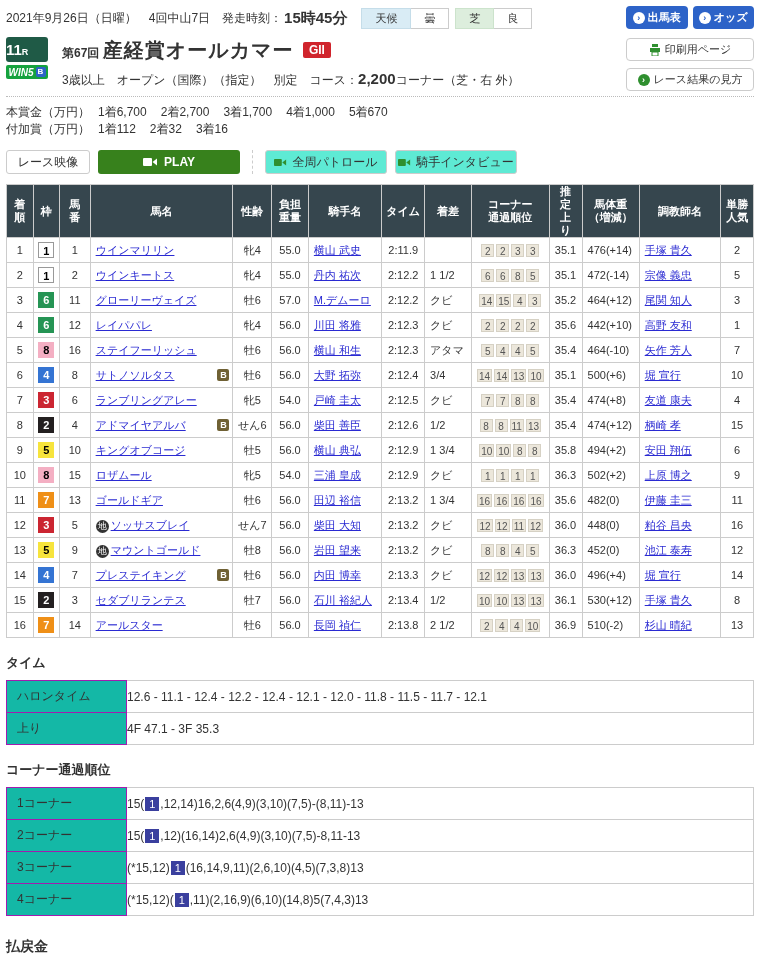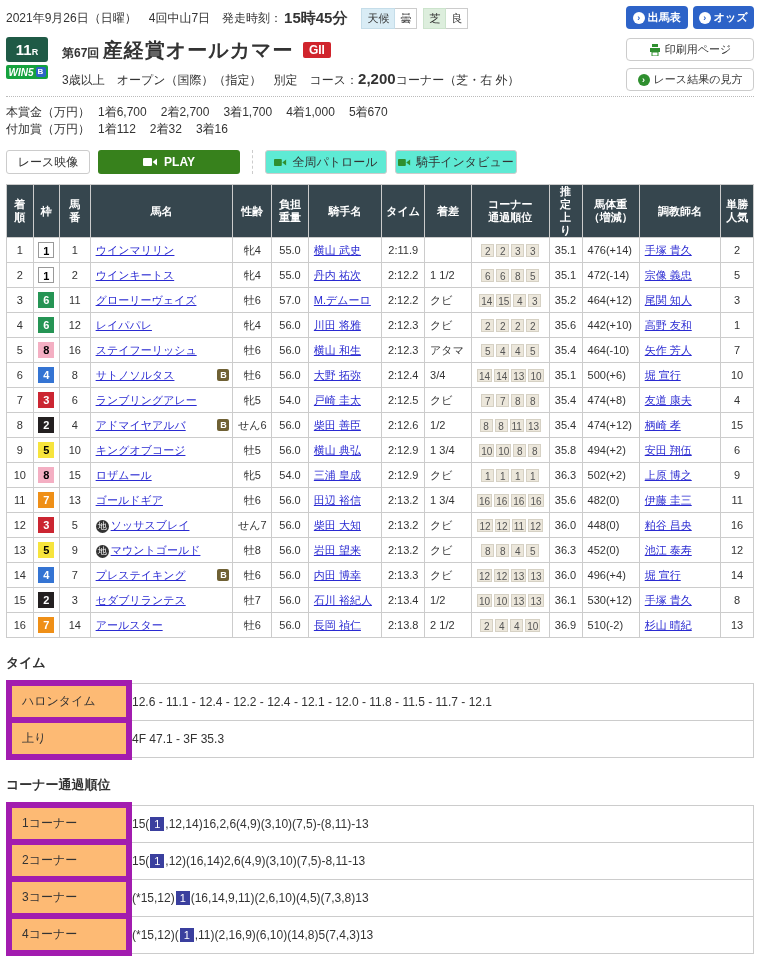--- a/index.html
+++ b/index.html
@@ -5,27 +5,27 @@
   * { box-sizing: border-box; margin:0; padding:0; }
   body { width:760px; background:#fff; color:#333;
          font-family:"Liberation Sans","DejaVu Sans",sans-serif; font-size:12px; }
   .page { width:760px; padding:4px 6px; }
 
   
   .header-area { position:relative; min-height:86px; }
   .date-row { padding-top:4px; font-size:12px; color:#333; display:flex; align-items:center; }
   .start-time { font-size:15px; font-weight:bold; margin-left:2px; }
   .badge-group { display:inline-flex; margin-left:14px; }
-  .wbadge { display:inline-block; padding:2px 5px; font-size:11px; border:1px solid #ccc; }
+  .wbadge { display:inline-block; padding:2px 13px; font-size:11px; border:1px solid #ccc; }
   .wbadge.lblue { background:#d9ecf5; border-color:#c5dde9; }
   .wbadge.lgreen { background:#ddeedd; border-color:#cce3cc; }
   .wbadge.val { background:#fff; margin-right:6px; border-left:none; }
   .race-row { display:flex; margin-top:8px; }
   .race-badges { width:46px; margin-right:10px; }
-  .rno { width:42px; height:25px; background:#1f5a46; color:#fff; text-align:center;
+  .rno { width:42px; height:25px; background:#1f5a46; color:#fff; text-align:left;
          border-radius:3px; font-weight:bold; font-size:15px; line-height:25px; }
   .rno .rsuf { font-size:9px; }
   .win5 { width:42px; height:14px; background:#15a23e; border-radius:2px; margin-top:3px;
           display:flex; align-items:center; justify-content:center; gap:2px; }
   .win5 i { color:#fff; font-size:10px; font-weight:bold; font-style:italic; letter-spacing:0; }
   .win5 .b5 { background:#2d63c8; color:#fff; font-size:8px; font-weight:bold; width:10px; height:10px;
           line-height:10px; text-align:center; border-radius:2px; font-style:normal; }
   .r-prefix { font-size:12px; font-weight:bold; }
   .r-title { font-size:20px; font-weight:bold; letter-spacing:1px; }
   .grade { display:inline-block; background:#d0242c; color:#fff; font-size:12px; font-weight:bold;
@@ -92,21 +92,21 @@
   .cp { display:inline-block; min-width:13px; height:13px; line-height:13px; font-size:10px;
         background:#ece7db; border:1px solid #d6d1c4; color:#555; margin:0 1px; padding:0 1px; }
   .bflag { float:right; width:12px; height:12px; line-height:12px; background:#6f6134; color:#fff;
            font-size:9px; font-weight:bold; text-align:center; border-radius:2px; margin:1px 1px 0 0; }
   .hmark { display:inline-block; width:13px; height:13px; line-height:13px; border-radius:50%;
            background:#333; color:#fff; font-size:9px; text-align:center; margin-right:2px; }
 
   
   h3.sec { font-size:13px; font-weight:bold; margin:16px 0 8px; }
   .kv-table { width:748px; }
-  .kv-table th { width:120px; background:#fdba74; border:6px solid #a21caf; font-weight:normal;
+  .kv-table th { width:120px; background:#14b8a6; border:1px solid #a21caf; font-weight:normal;
                  font-size:12px; text-align:left; padding:7px 10px; }
   .kv-table td { border:1px solid #ccc; font-size:12px; text-align:left; padding:7px 0; }
   .hl1 { display:inline-block; min-width:14px; padding:1px 2px; background:#3a3f9e; color:#fff;
          font-size:11px; text-align:center; margin:0 1px; }
 
   
   .payout-head { margin-top:22px; border-bottom:1px solid #eee; }
   .payout-head h3 { display:inline-block; font-size:14px; font-weight:bold; padding-bottom:24px;
                     border-bottom:3px solid #2f8f2f; margin-bottom:-1px; min-width:64px; }
 

